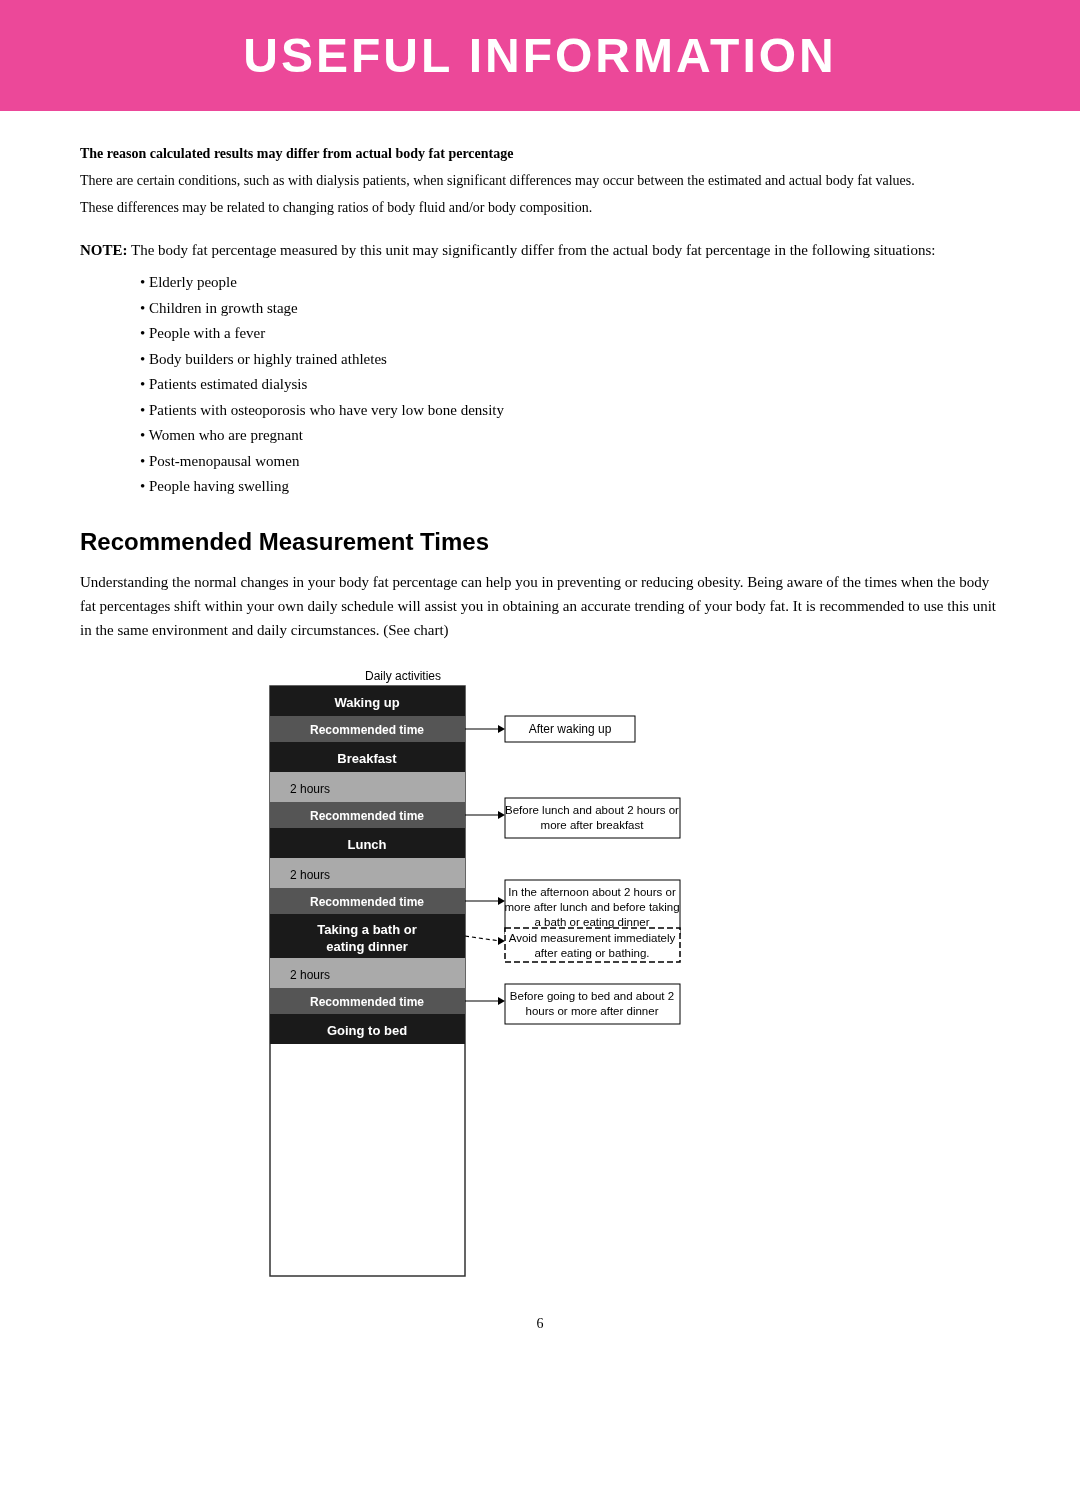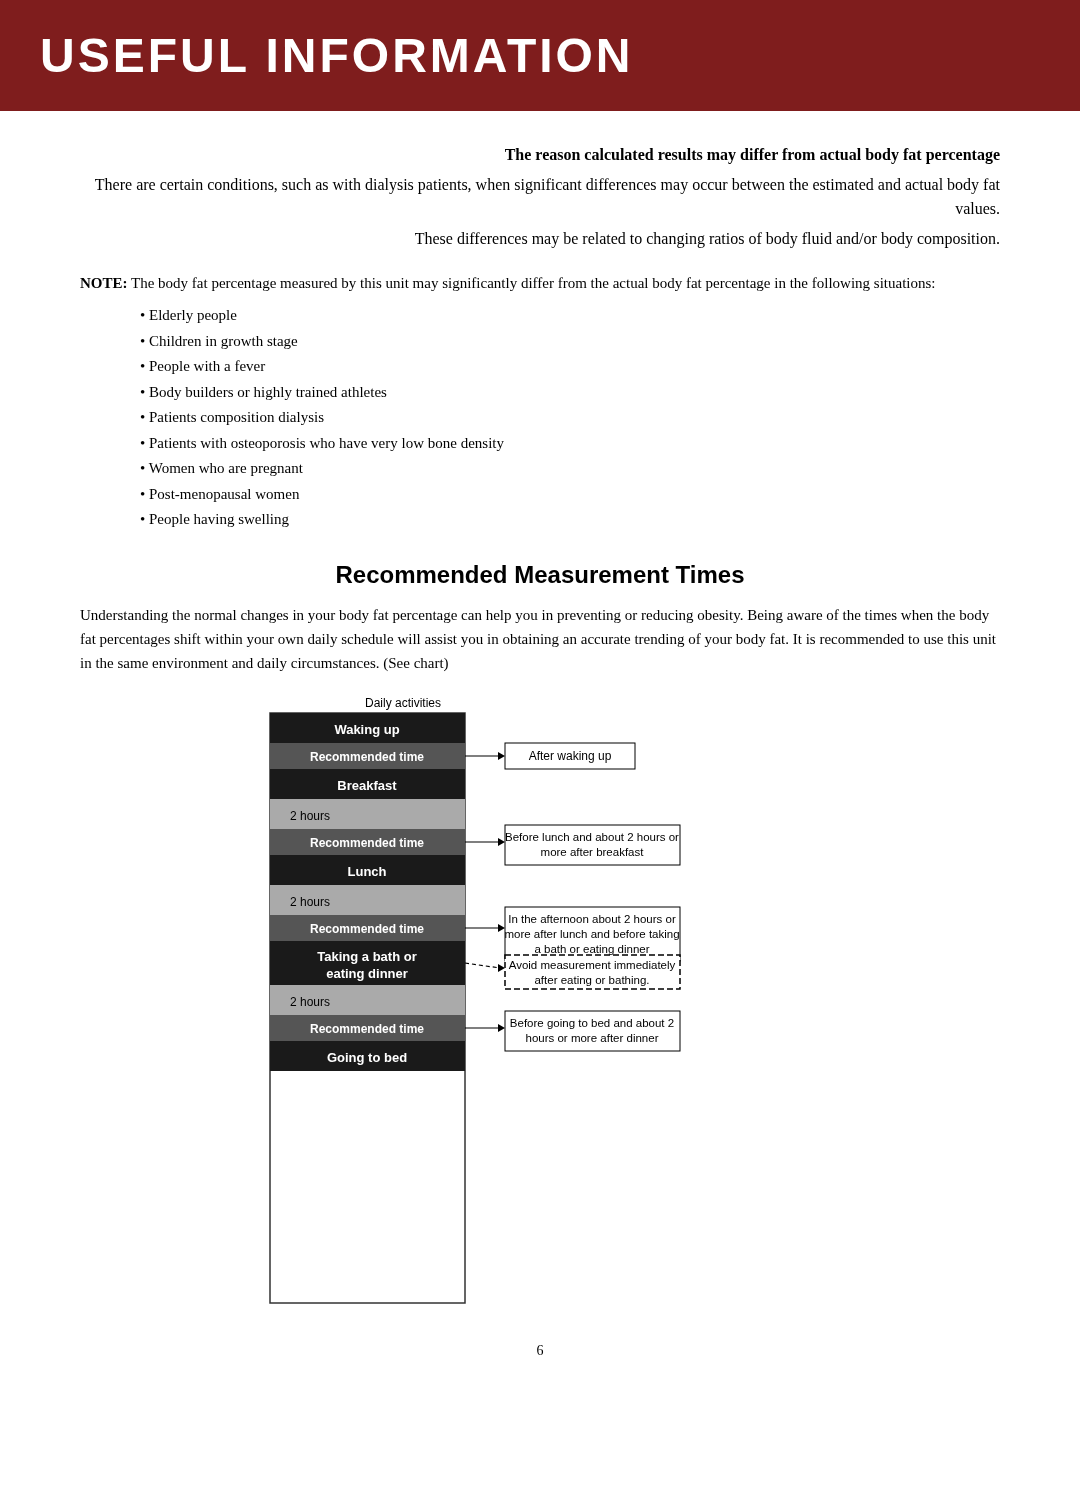--- a/index.html
+++ b/index.html
@@ -16,22 +16,23 @@
 
     .page {
       width: 1080px;
       min-height: 1493px;
       padding: 0 80px 60px 80px;
       position: relative;
     }
 
     
     .title-banner {
-      background: #7f1d1d;
+      background: #ec4899;
       color: #fff;
+      text-align: center;
       padding: 28px 40px;
       margin: 0 -80px 32px -80px;
     }
 
     .title-banner h1 {
       font-family: Arial, Helvetica, sans-serif;
       font-size: 48px;
       font-weight: 900;
       letter-spacing: 3px;
       text-transform: uppercase;
@@ -43,24 +44,23 @@
       margin-bottom: 20px;
     }
 
     .section-heading-bold {
       font-weight: bold;
       font-size: 15px;
       margin-bottom: 6px;
     }
 
     .section p {
-      font-size: 16px;
+      font-size: 14px;
       line-height: 1.5;
       margin-bottom: 6px;
-      text-align: right;
     }
 
     .note-block {
       margin: 18px 0;
       font-size: 15px;
       line-height: 1.6;
     }
 
     .note-block .note-label {
       font-weight: bold;
@@ -79,27 +79,26 @@
       font-size: 15px;
       line-height: 1.7;
     }
 
     
     .rmt-heading {
       font-family: Arial, Helvetica, sans-serif;
       font-size: 24px;
       font-weight: bold;
       margin: 28px 0 14px 0;
-      text-align: center;
     }
 
     .rmt-intro {
       font-size: 15px;
       line-height: 1.6;
-      margin-bottom: 18px;
+      margin-bottom: 24px;
     }
 
     .page-number {
       text-align: center;
       font-size: 14px;
       margin-top: 30px;
     }
 
     
     .chart-svg-wrapper {
@@ -123,21 +122,21 @@
     <p>These differences may be related to changing ratios of body fluid and/or body composition.</p>
   </div>
 
   <div class="note-block">
     <span class="note-label">NOTE:</span><span> The body fat percentage measured by this unit may significantly differ from the actual body fat percentage in the following situations:</span>
     <ul class="bullet-list">
       <li>Elderly people</li>
       <li>Children in growth stage</li>
       <li>People with a fever</li>
       <li>Body builders or highly trained athletes</li>
-      <li>Patients composition dialysis</li>
+      <li>Patients estimated dialysis</li>
       <li>Patients with osteoporosis who have very low bone density</li>
       <li>Women who are pregnant</li>
       <li>Post-menopausal women</li>
       <li>People having swelling</li>
     </ul>
   </div>
 
   <h2 class="rmt-heading">Recommended Measurement Times</h2>
   <p class="rmt-intro">Understanding the normal changes in your body fat percentage can help you in preventing or reducing obesity. Being aware of the times when the body fat percentages shift within your own daily schedule will assist you in obtaining an accurate trending of your body fat. It is recommended to use this unit in the same environment and daily circumstances. (See chart)</p>
 

